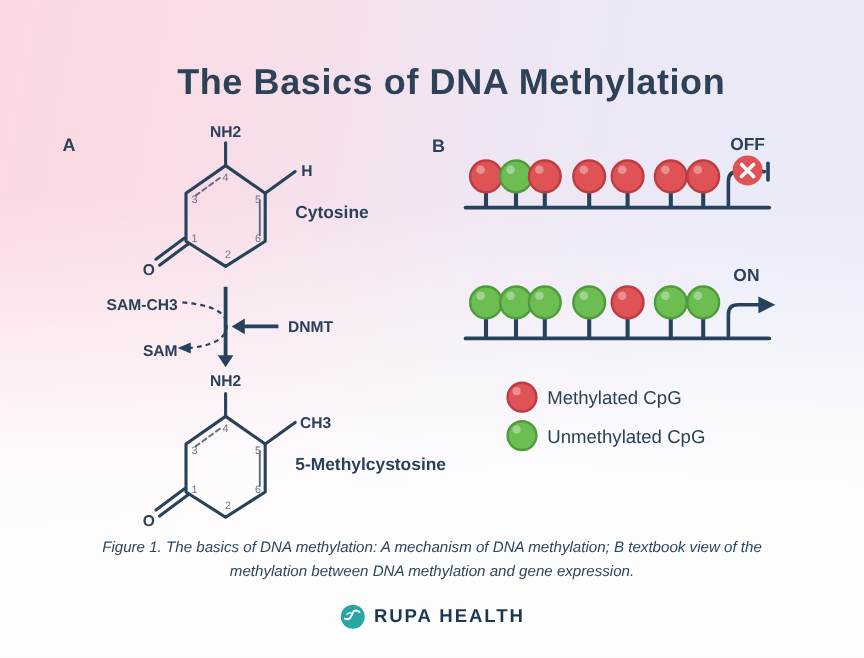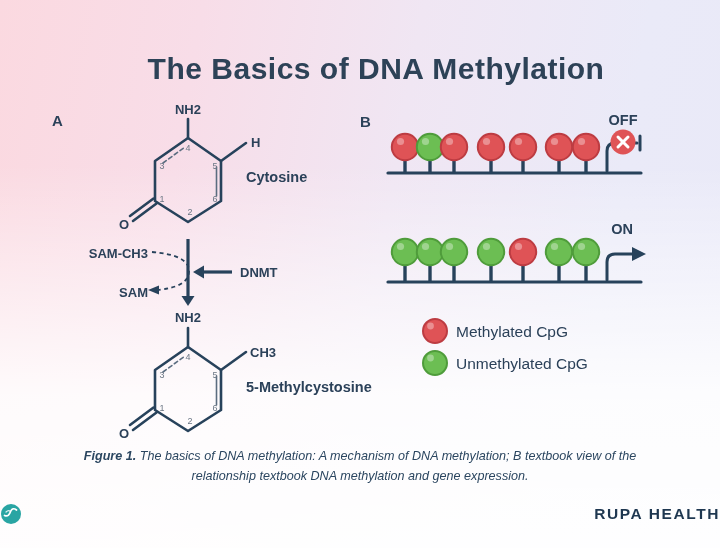--- a/index.html
+++ b/index.html
@@ -17,24 +17,24 @@
     text-align:center;
     font-size:30px;font-weight:bold;letter-spacing:.5px;
     color:#2d4257;margin:0;
   }
   .art{position:absolute;left:0;top:0;}
   .caption{
     position:absolute;left:40px;top:446px;width:640px;
     text-align:center;font-style:italic;
     font-size:12.6px;line-height:20px;color:#2b4660;
   }
-  .caption b{font-weight:bold;}
+  .caption b{font-weight:normal;}
   .footer{
     position:absolute;left:0;top:503px;width:720px;
-    display:flex;align-items:center;justify-content:space-between;gap:7px;
+    display:flex;align-items:center;justify-content:center;gap:7px;
   }
   .brand-text{
     font-size:15.5px;font-weight:bold;letter-spacing:1.6px;color:#1e3750;
   }
   text{font-family:"Liberation Sans", sans-serif;}
   .chem-label{fill:#2b4159;font-size:13px;font-weight:bold;}
   .chem-name{fill:#2b4159;font-size:14.5px;font-weight:bold;}
   .ring-num{fill:#6a7684;font-size:9px;}
   .panel-label{fill:#2b4159;font-size:15px;font-weight:bold;}
   .state-label{fill:#2b4159;font-size:14.5px;font-weight:bold;}
@@ -180,21 +180,21 @@
         <circle cx="435" cy="363" r="12" stroke-width="2" fill="#6cbe53" stroke="#4f9c3b"></circle>
         <circle cx="430.5" cy="358" r="3.4" fill="#ffffff" opacity="0.35"></circle>
         <text class="legend-label" x="456" y="369">Unmethylated CpG</text>
       </g>
     </g>
   </svg>
 
   <div class="caption">
     <div><b>Figure 1.</b>
       <span>The basics of DNA methylation: A mechanism of DNA methylation; B textbook view of the</span></div>
-    <div><span>relationship textbook DNA methylation and gene expression.</span></div>
+    <div><span>methylation between DNA methylation and gene expression.</span></div>
   </div>
 
   <div class="footer">
     <svg width="22" height="22" viewBox="0 0 22 22">
       <circle cx="11" cy="11" r="10" fill="#29a5a3"></circle>
       <path d="M4.5,12.5 C8,14 9.5,11.5 10.8,8 C11.8,5.5 14,5 16.5,7" fill="none" stroke="#ffffff" stroke-width="1.7" stroke-linecap="round"></path>
       <path d="M6,9 C7.5,7.5 9,7.2 10.2,8.2" fill="none" stroke="#ffffff" stroke-width="1.2" stroke-linecap="round" opacity="0.85"></path>
     </svg>
     <span class="brand-text">RUPA HEALTH</span>
   </div>

